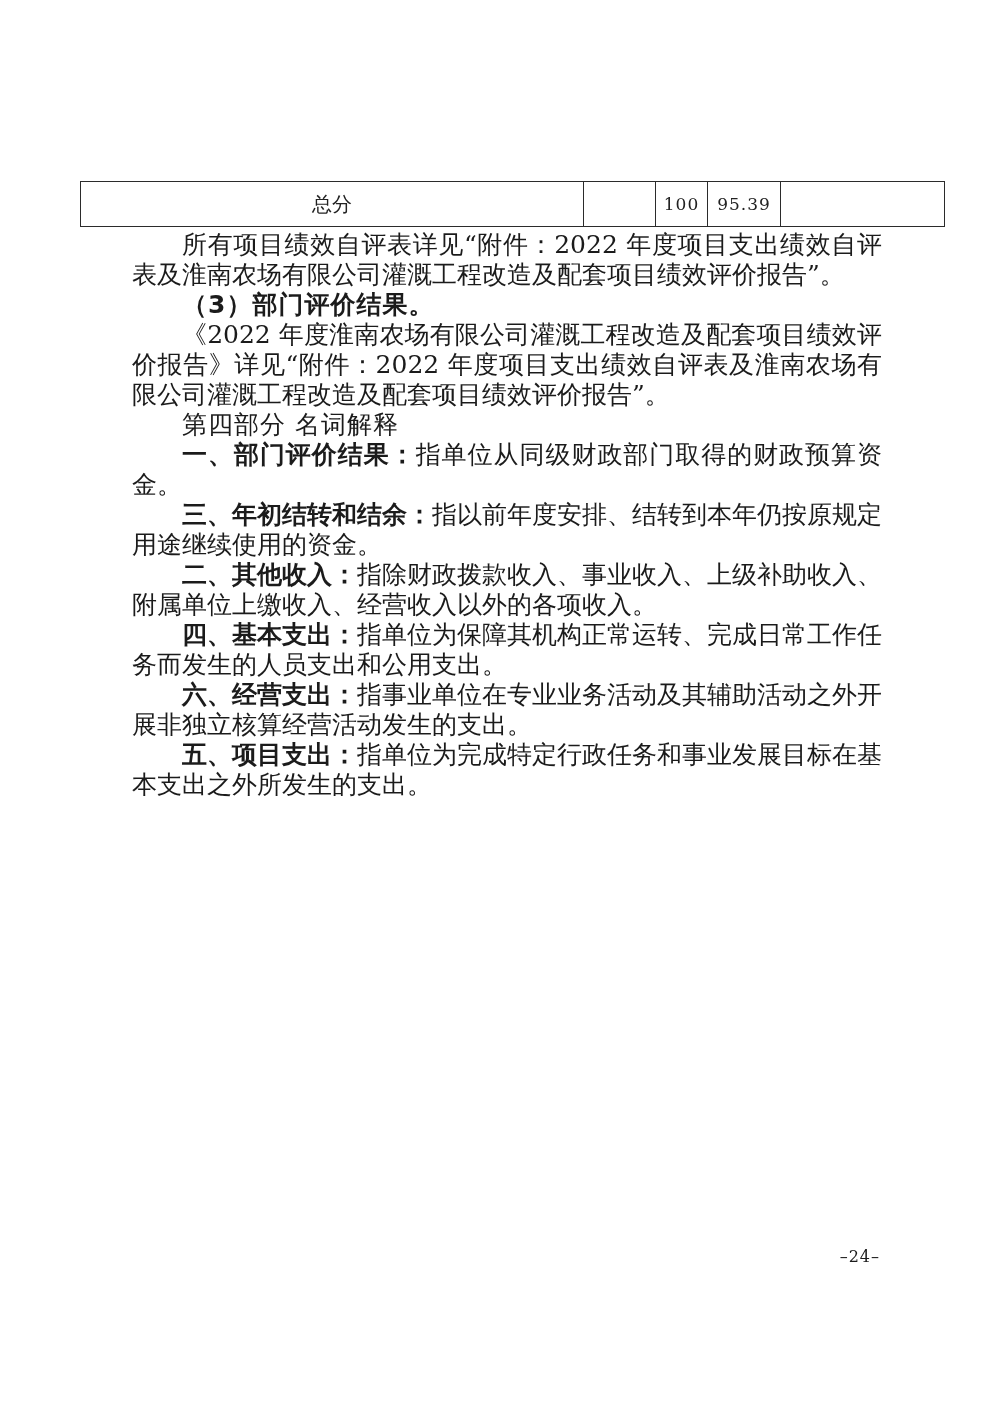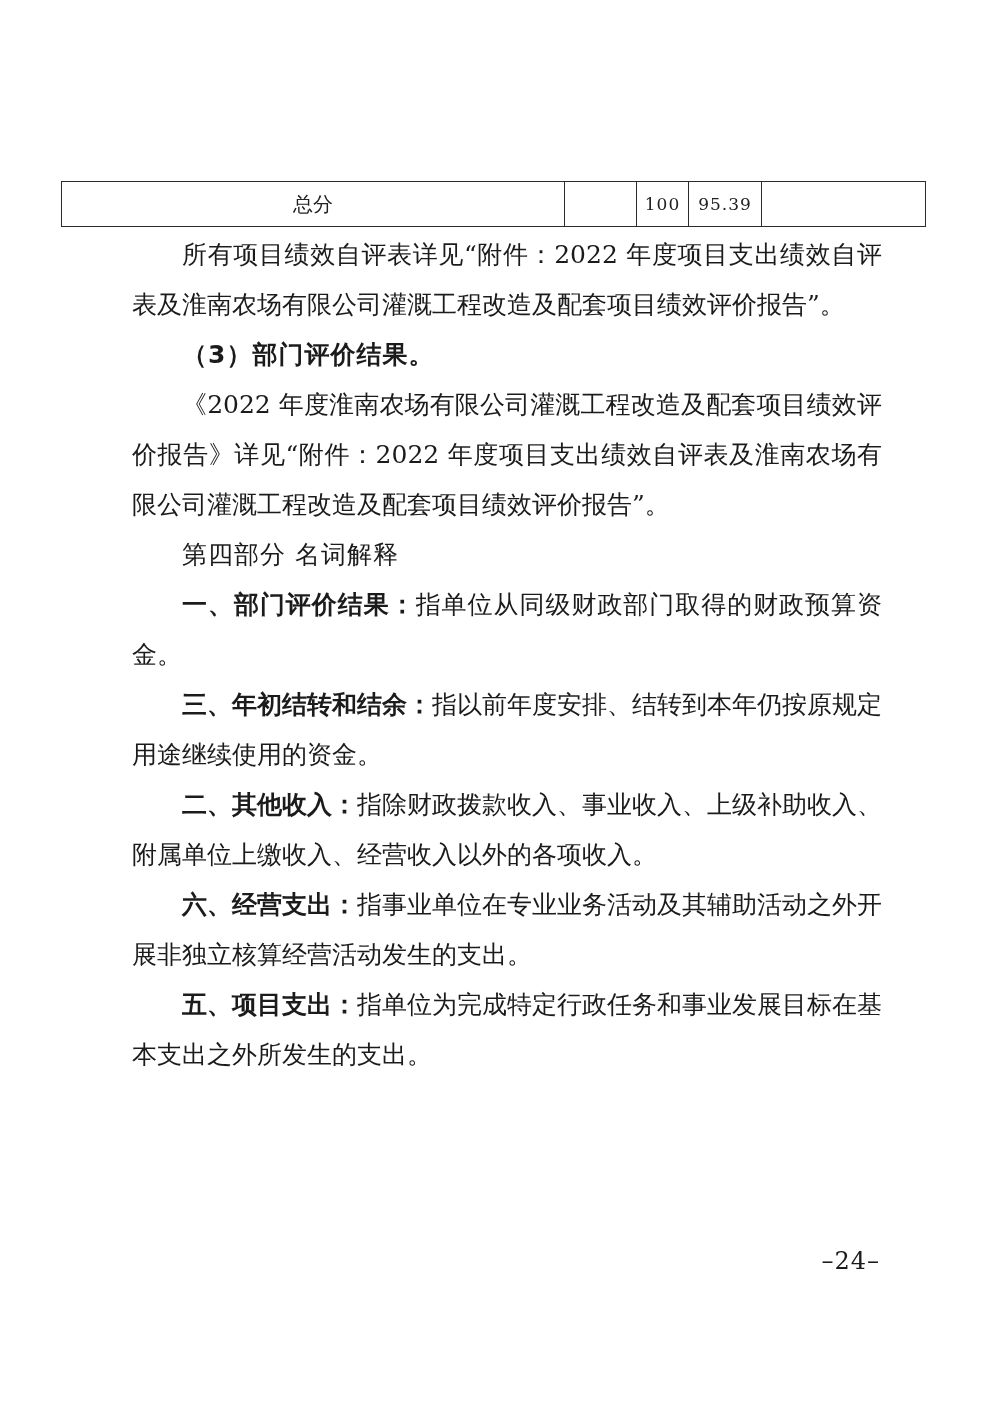--- a/index.html
+++ b/index.html
@@ -12,21 +12,21 @@
     width: 1000px;
     height: 1414px;
     background: #ffffff;
     overflow: hidden;
     color: #1d1d1d;
   }
 
   
   .score-table {
     position: absolute;
-    left: 61px;
+    left: 80px;
     top: 181px;
     width: 864px;
     border-collapse: collapse;
     table-layout: fixed;
     font-family: "DejaVu Serif", "Liberation Serif", serif;
     border-radius: 22px;
   }
   .score-table td {
     border: 1.5px solid #2b2b2b;
     height: 44px;
@@ -40,21 +40,21 @@
   .score-table td.num { font-size: 17px; letter-spacing: 1px; }
 
   
   .content {
     position: absolute;
     left: 132px;
     top: 230px;
     width: 750px;
     font-family: "DejaVu Serif", "Liberation Serif", serif;
     font-size: 25px;
-    line-height: 50px;
+    line-height: 30px;
     text-align: justify;
     color: #1b1b1b;
   }
   .content p {
     margin: 0;
     padding: 0;
     text-indent: 2em;
   }
   .heading-bold {
     font-family: "DejaVu Sans", "Liberation Sans", sans-serif;
@@ -70,21 +70,21 @@
     font-family: "DejaVu Sans", "Liberation Sans", sans-serif;
     font-weight: bold;
   }
 
   
   .page-number {
     position: absolute;
     top: 1247px;
     right: 120px;
     font-family: "DejaVu Serif", "Liberation Serif", serif;
-    font-size: 24px;
+    font-size: 16px;
     letter-spacing: 1px;
     color: #1b1b1b;
   }
 </style>
 </head>
 <body>
 
 <div class="page">
 
   <table class="score-table">
@@ -121,20 +121,23 @@
     </p>
 
     <p>
       <span class="term-lead">三、年初结转和结余：</span><span>指以前年度安排、结转到本年仍按原规定用途继续使用的资金。</span>
     </p>
 
     <p>
       <span class="term-lead">二、其他收入：</span><span>指除财政拨款收入、事业收入、上级补助收入、附属单位上缴收入、经营收入以外的各项收入。</span>
     </p>
 
+    <p>
+      <span class="term-lead">四、基本支出：</span><span>指单位为保障其机构正常运转、完成日常工作任务而发生的人员支出和公用支出。</span>
+    </p>
 
     <p>
       <span class="term-lead">六、经营支出：</span><span>指事业单位在专业业务活动及其辅助活动之外开展非独立核算经营活动发生的支出。</span>
     </p>
 
     <p>
       <span class="term-lead">五、项目支出：</span><span>指单位为完成特定行政任务和事业发展目标在基本支出之外所发生的支出。</span>
     </p>
 
   </div>

